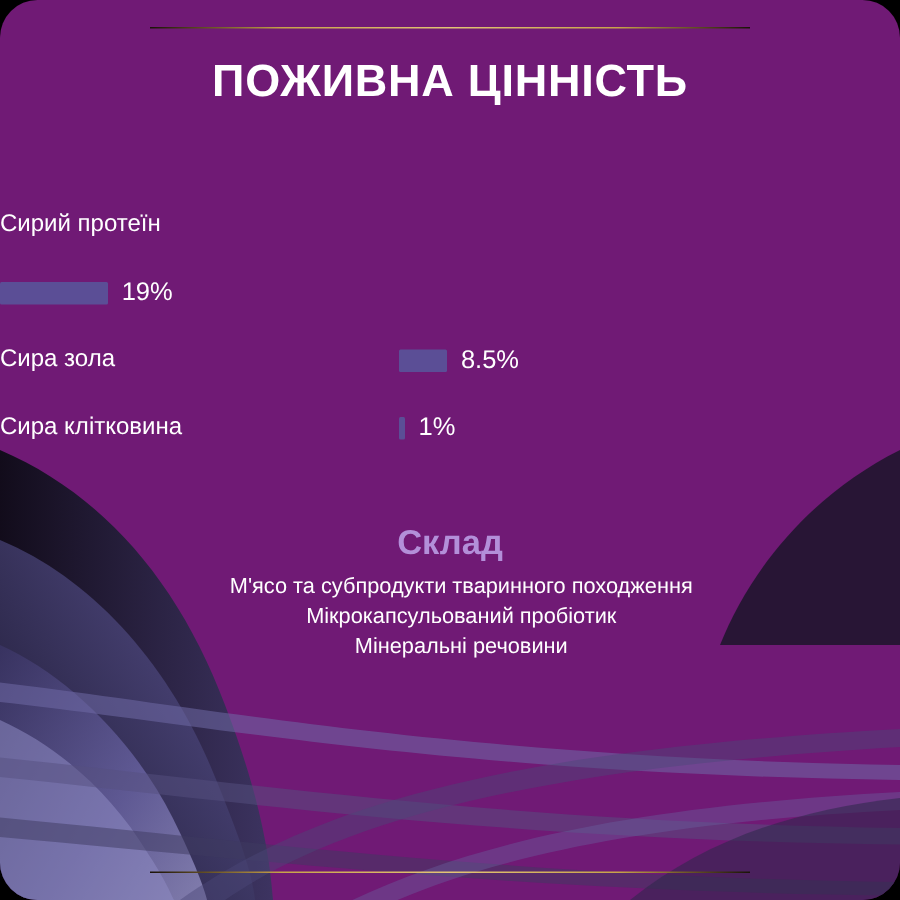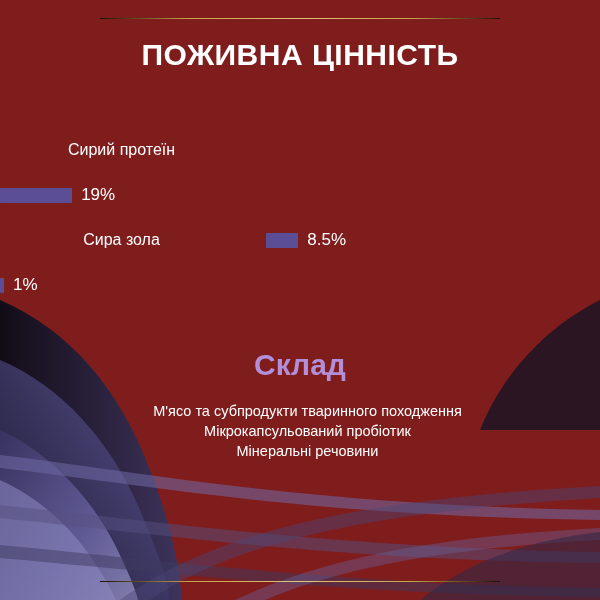--- a/index.html
+++ b/index.html
@@ -12,22 +12,23 @@
     height: 600px;
     overflow: hidden;
     font-family: "Liberation Sans", sans-serif;
     color: #ffffff;
     position: relative;
   }
   #page {
     position: relative;
     width: 600px;
     height: 600px;
-    background: #7f1d1d;
+    background: #701a75;
     overflow: hidden;
+    border-radius: 25px;
   }
 
   
   .bg-art {
     position: absolute;
     inset: 0;
     pointer-events: none;
   }
 
   
@@ -61,21 +62,21 @@
     width: 600px;
   }
   .row {
     display: flex;
     align-items: center;
     height: 24px;
     margin-bottom: 21px;
   }
   .row-label {
     width: 266px;
-    text-align: center;
+    text-align: left;
     padding-right: 23px;
     box-sizing: border-box;
     font-size: 16px;
     color: #ffffff;
     white-space: nowrap;
   }
   .bar-wrap {
     display: flex;
     align-items: center;
     flex: 1 1 auto;
@@ -94,24 +95,24 @@
 
   
   .composition {
     position: absolute;
     top: 348px;
     left: 0;
     width: 600px;
     text-align: center;
   }
   .composition-title {
-    font-size: 30px;
+    font-size: 23px;
     font-weight: bold;
     color: #b38fd9;
-    margin-bottom: 19px;
+    margin-bottom: 6px;
   }
   .composition-line {
     font-size: 14.5px;
     color: #ffffff;
     line-height: 20px;
     margin-left: 15px;
   }
 </style>
 </head>
 <body>
@@ -177,20 +178,21 @@
 
     <div class="row">
       <div class="row-label">Сира зола</div>
       <div class="bar-wrap">
         <div class="bar" style="width: 32.2685px; background: rgb(91, 78, 150);"></div>
         <div class="bar-value">8.5%</div>
       </div>
     </div>
 
     <div class="row">
+      <div class="row-label">Сира клітковина</div>
       <div class="bar-wrap">
         <div class="bar" style="width: 4px; background: rgb(91, 78, 150);"></div>
         <div class="bar-value">1%</div>
       </div>
     </div>
 
   </div>
 
   <div class="composition">
     <div class="composition-title">Склад</div>

